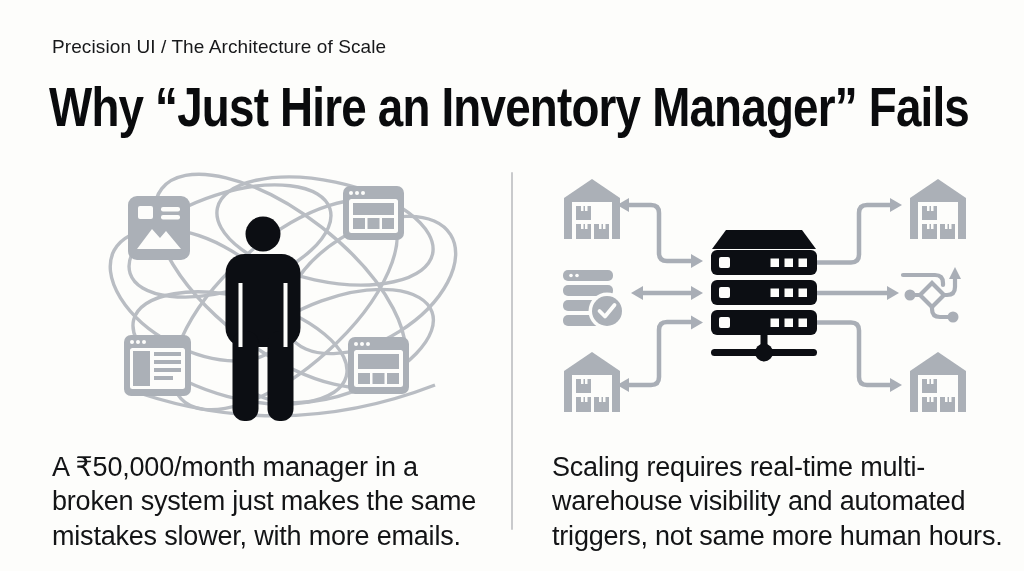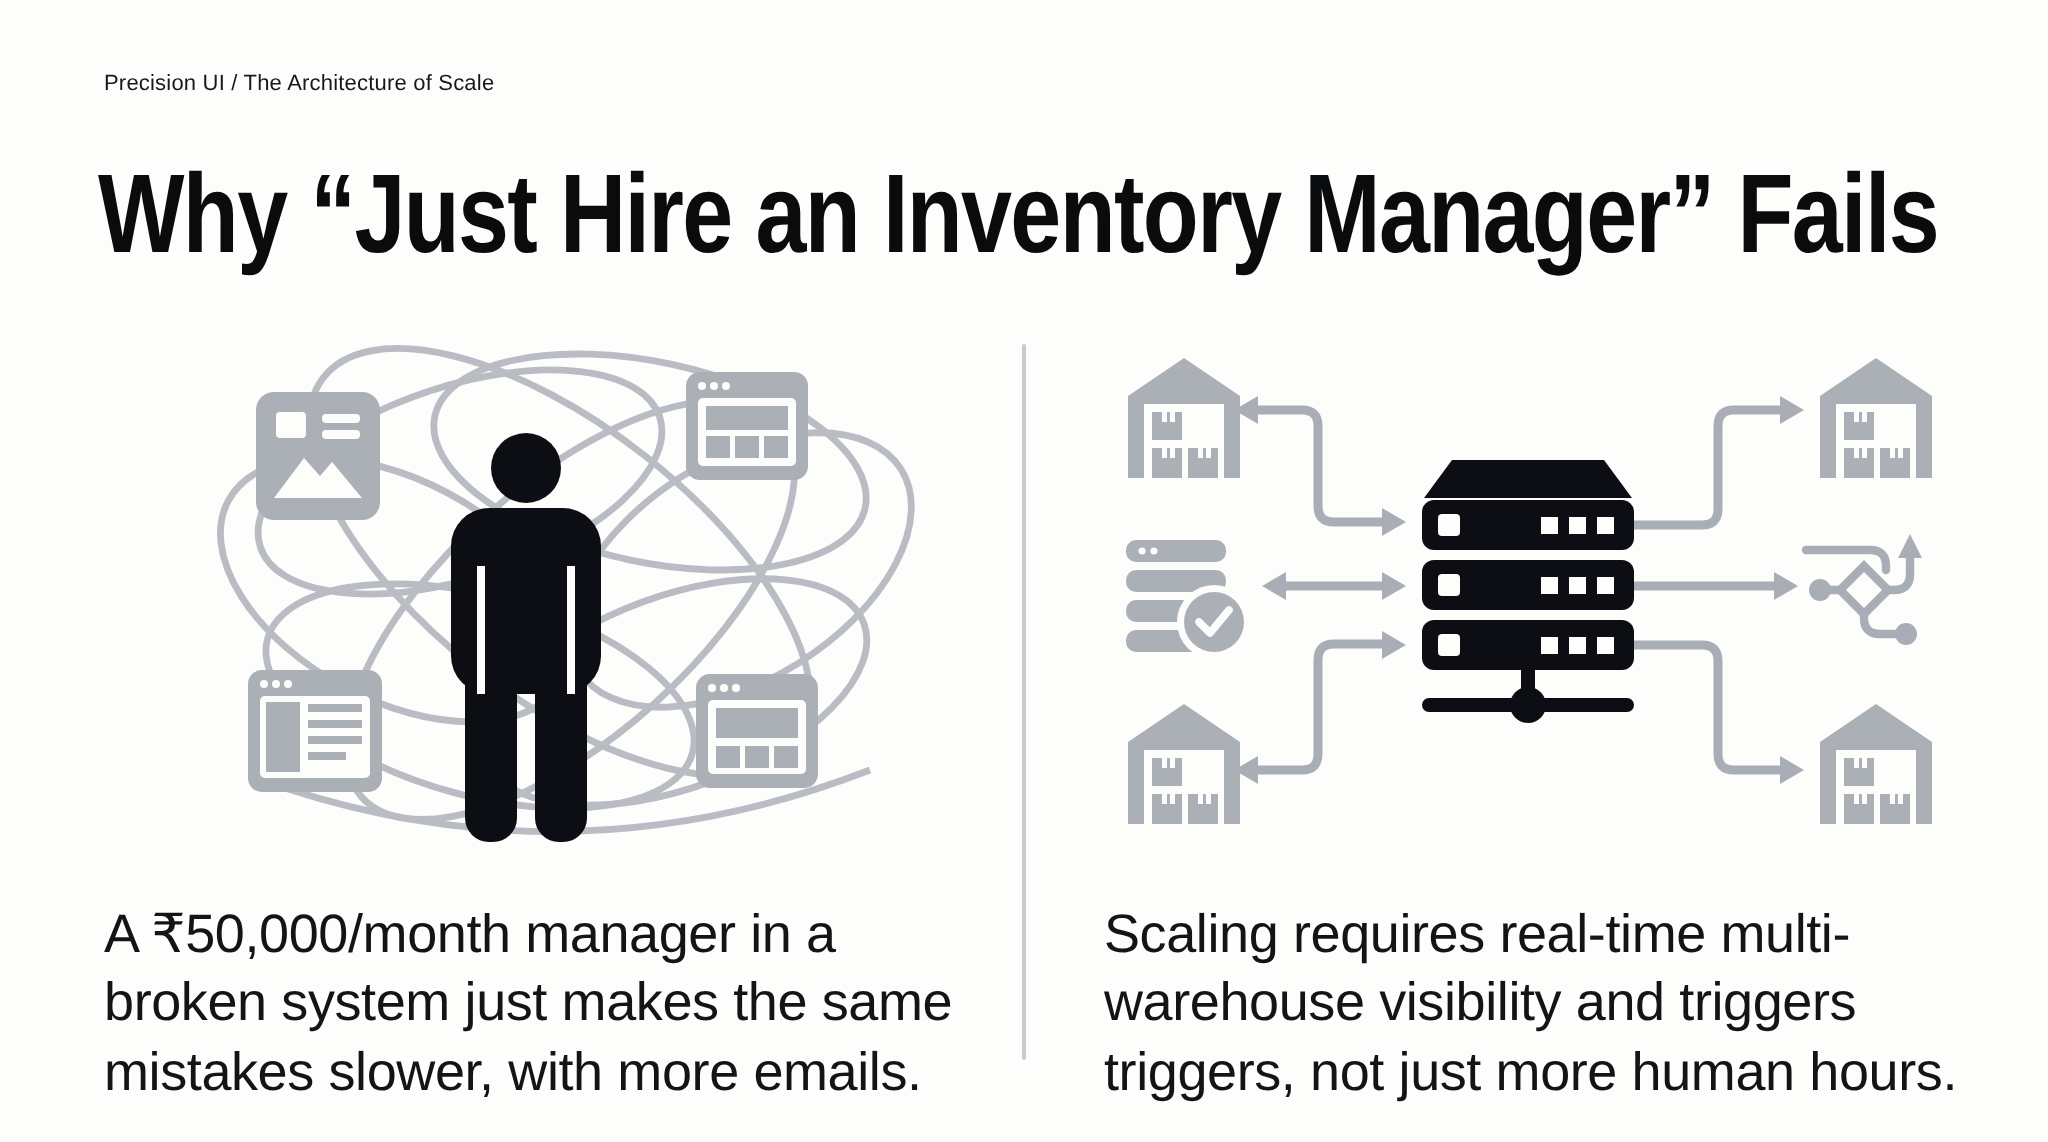--- a/index.html
+++ b/index.html
@@ -6,21 +6,21 @@
   body{
     width:1024px;height:571px;overflow:hidden;
     background:#fdfdfb;
     font-family:"Liberation Sans","DejaVu Sans",sans-serif;
     color:#0c0e13;
     position:relative;
   }
   .slide{position:absolute;inset:0;width:1024px;height:571px;}
   .kicker{
     position:absolute;left:52px;top:36px;
-    font-size:11px;font-weight:500;letter-spacing:.1px;color:#17181a;
+    font-size:19px;font-weight:500;letter-spacing:.1px;color:#17181a;
     white-space:nowrap;
   }
   .headline-svg{position:absolute;left:49px;top:78px;}
   .headline-svg text{
     font-family:"Liberation Sans","DejaVu Sans",sans-serif;
     font-weight:700;font-size:56px;fill:#0a0b0d;letter-spacing:-1px;
   }
   .illus{position:absolute;}
   .illus-left{left:80px;top:163px;width:400px;height:277px;}
   .illus-right{left:545px;top:163px;width:440px;height:277px;}
@@ -242,15 +242,15 @@
       <rect class="wh" x="225.5" y="155.5" width="8.5" height="8.5"></rect>
         <rect class="wh" x="239.5" y="155.5" width="8.5" height="8.5"></rect>
         <rect class="wh" x="253.5" y="155.5" width="8.5" height="8.5"></rect>
       <rect class="ink" x="215.5" y="172" width="7" height="16"></rect>
       <rect class="ink" x="166" y="186" width="106" height="7" rx="3.5"></rect>
       <circle class="ink" cx="219" cy="189.5" r="9"></circle>
     </g>
   </svg>
 
   <div class="caption caption-left">A ₹50,000/month manager in a broken system just makes the same mistakes slower, with more emails.</div>
-  <div class="caption caption-right">Scaling requires real-time multi-warehouse visibility and triggers triggers, not just more human hours.</div>
+  <div class="caption caption-right">Scaling requires real-time multi-warehouse visibility and automated triggers, not same more human hours.</div>
 
 </div>
 
 </body></html>

